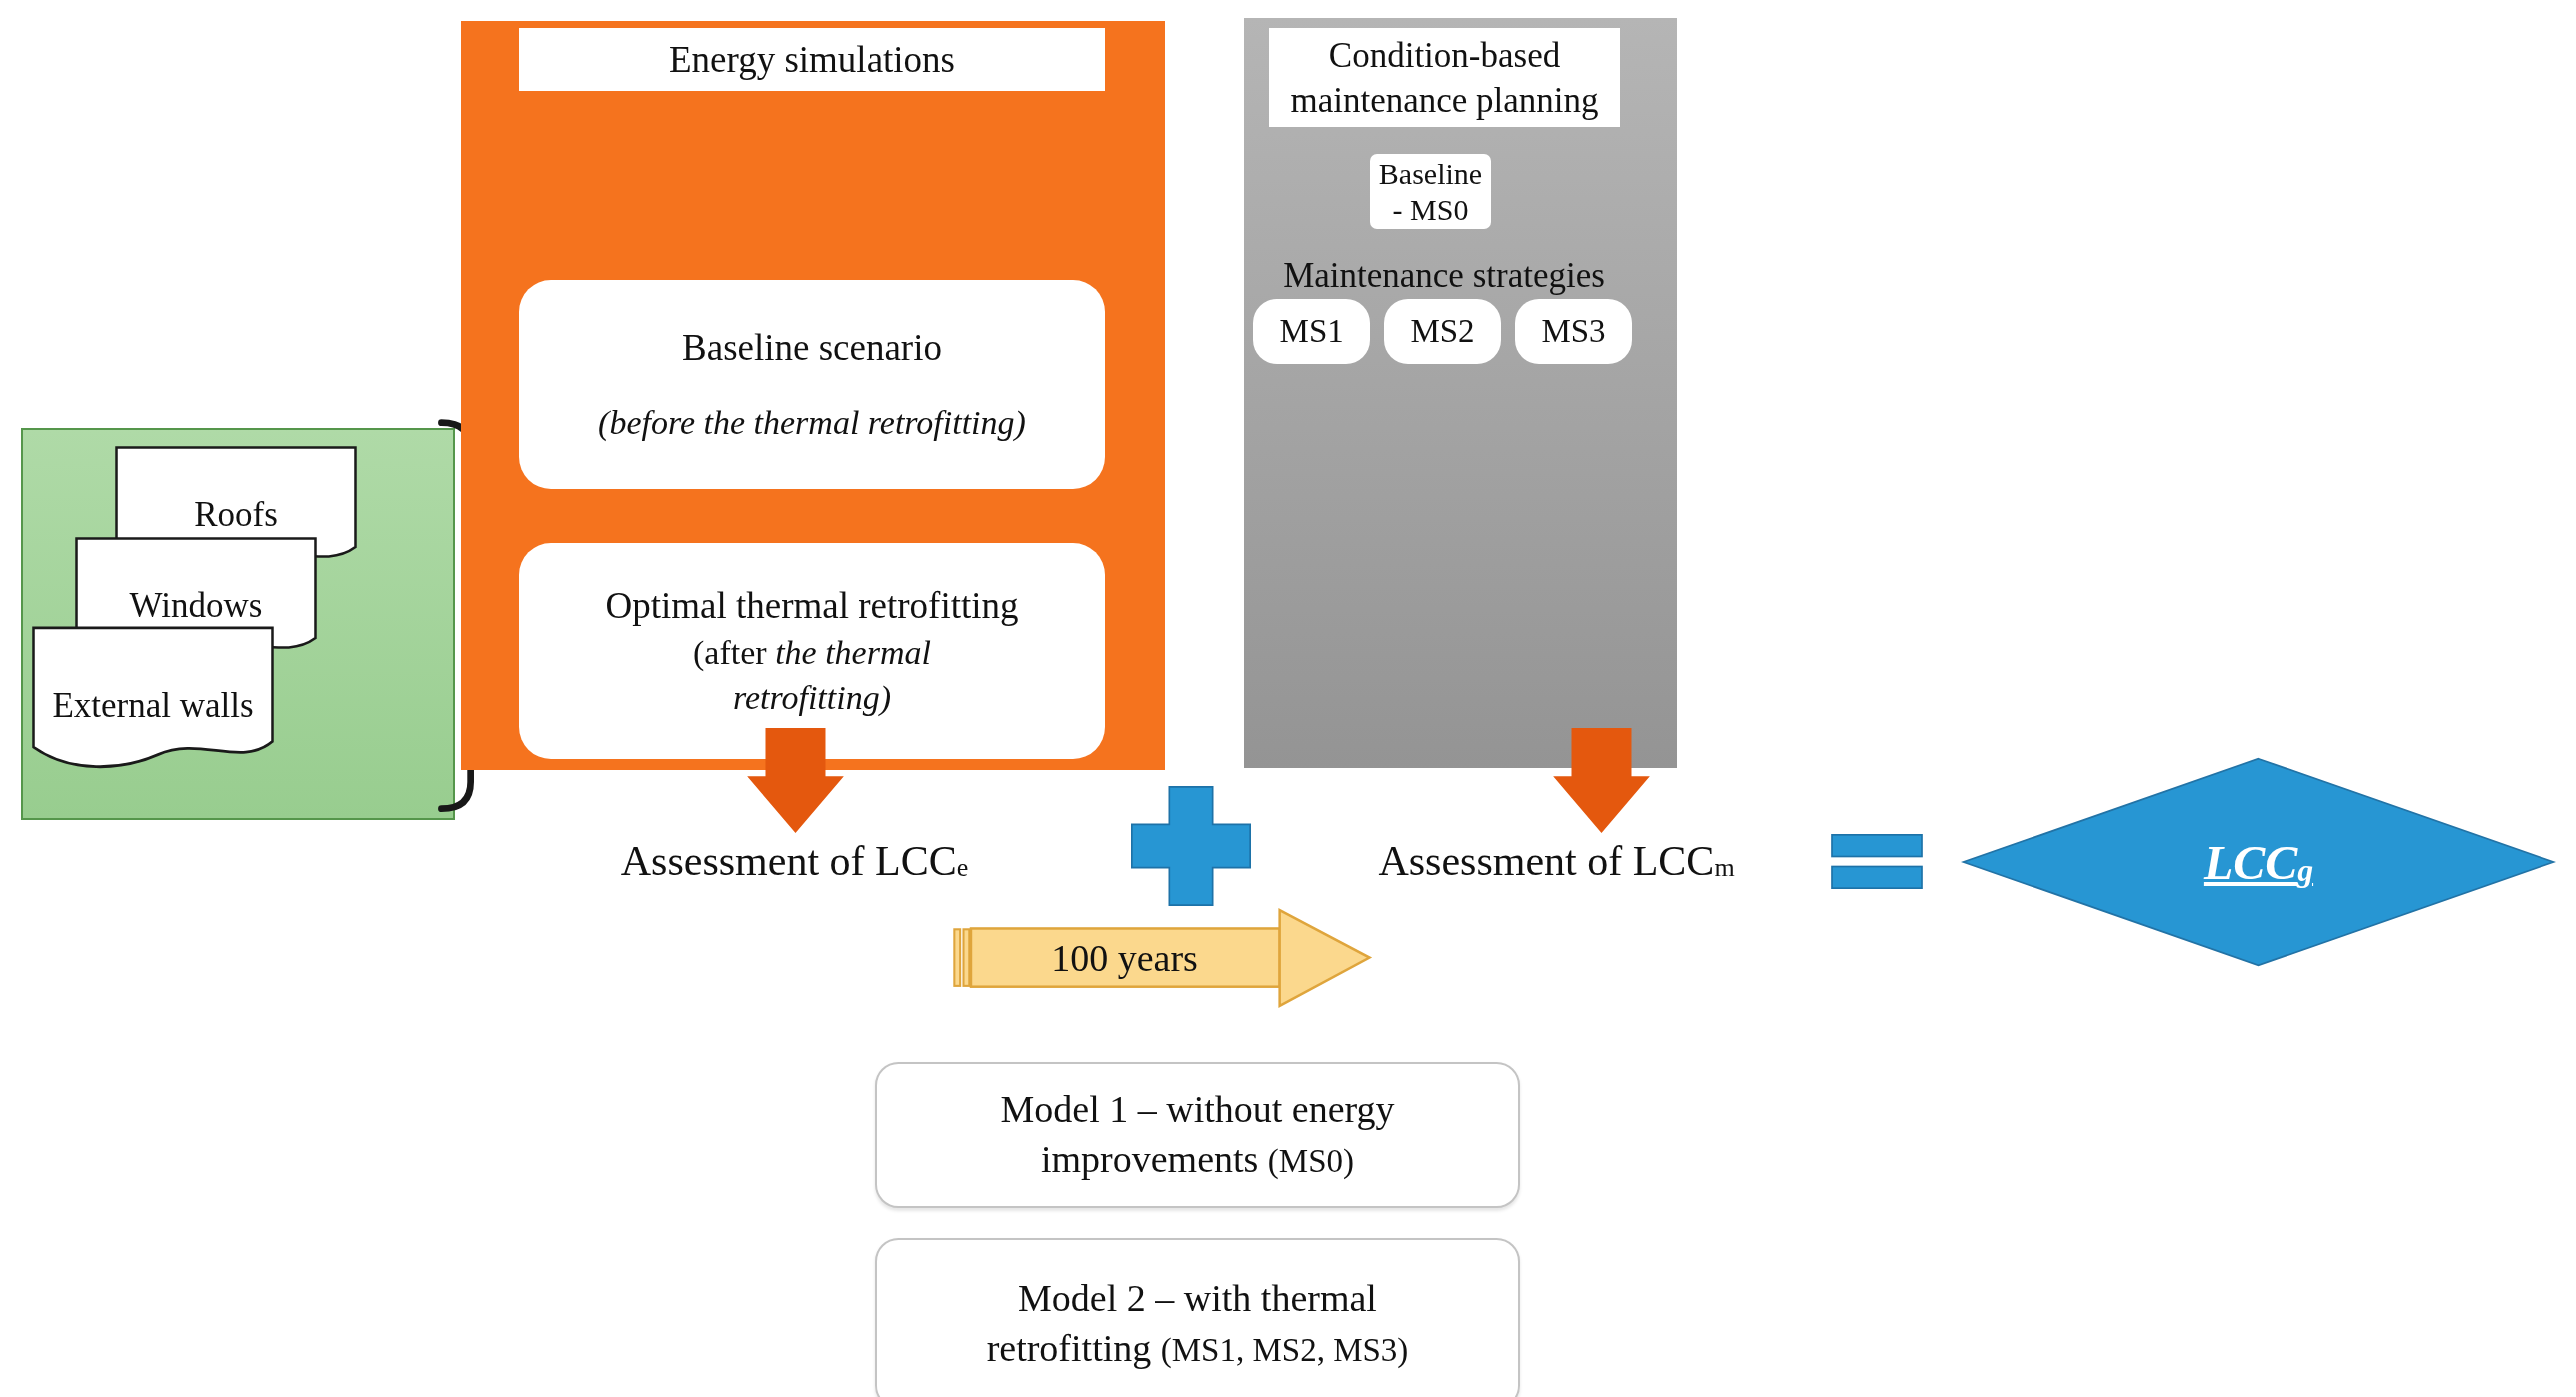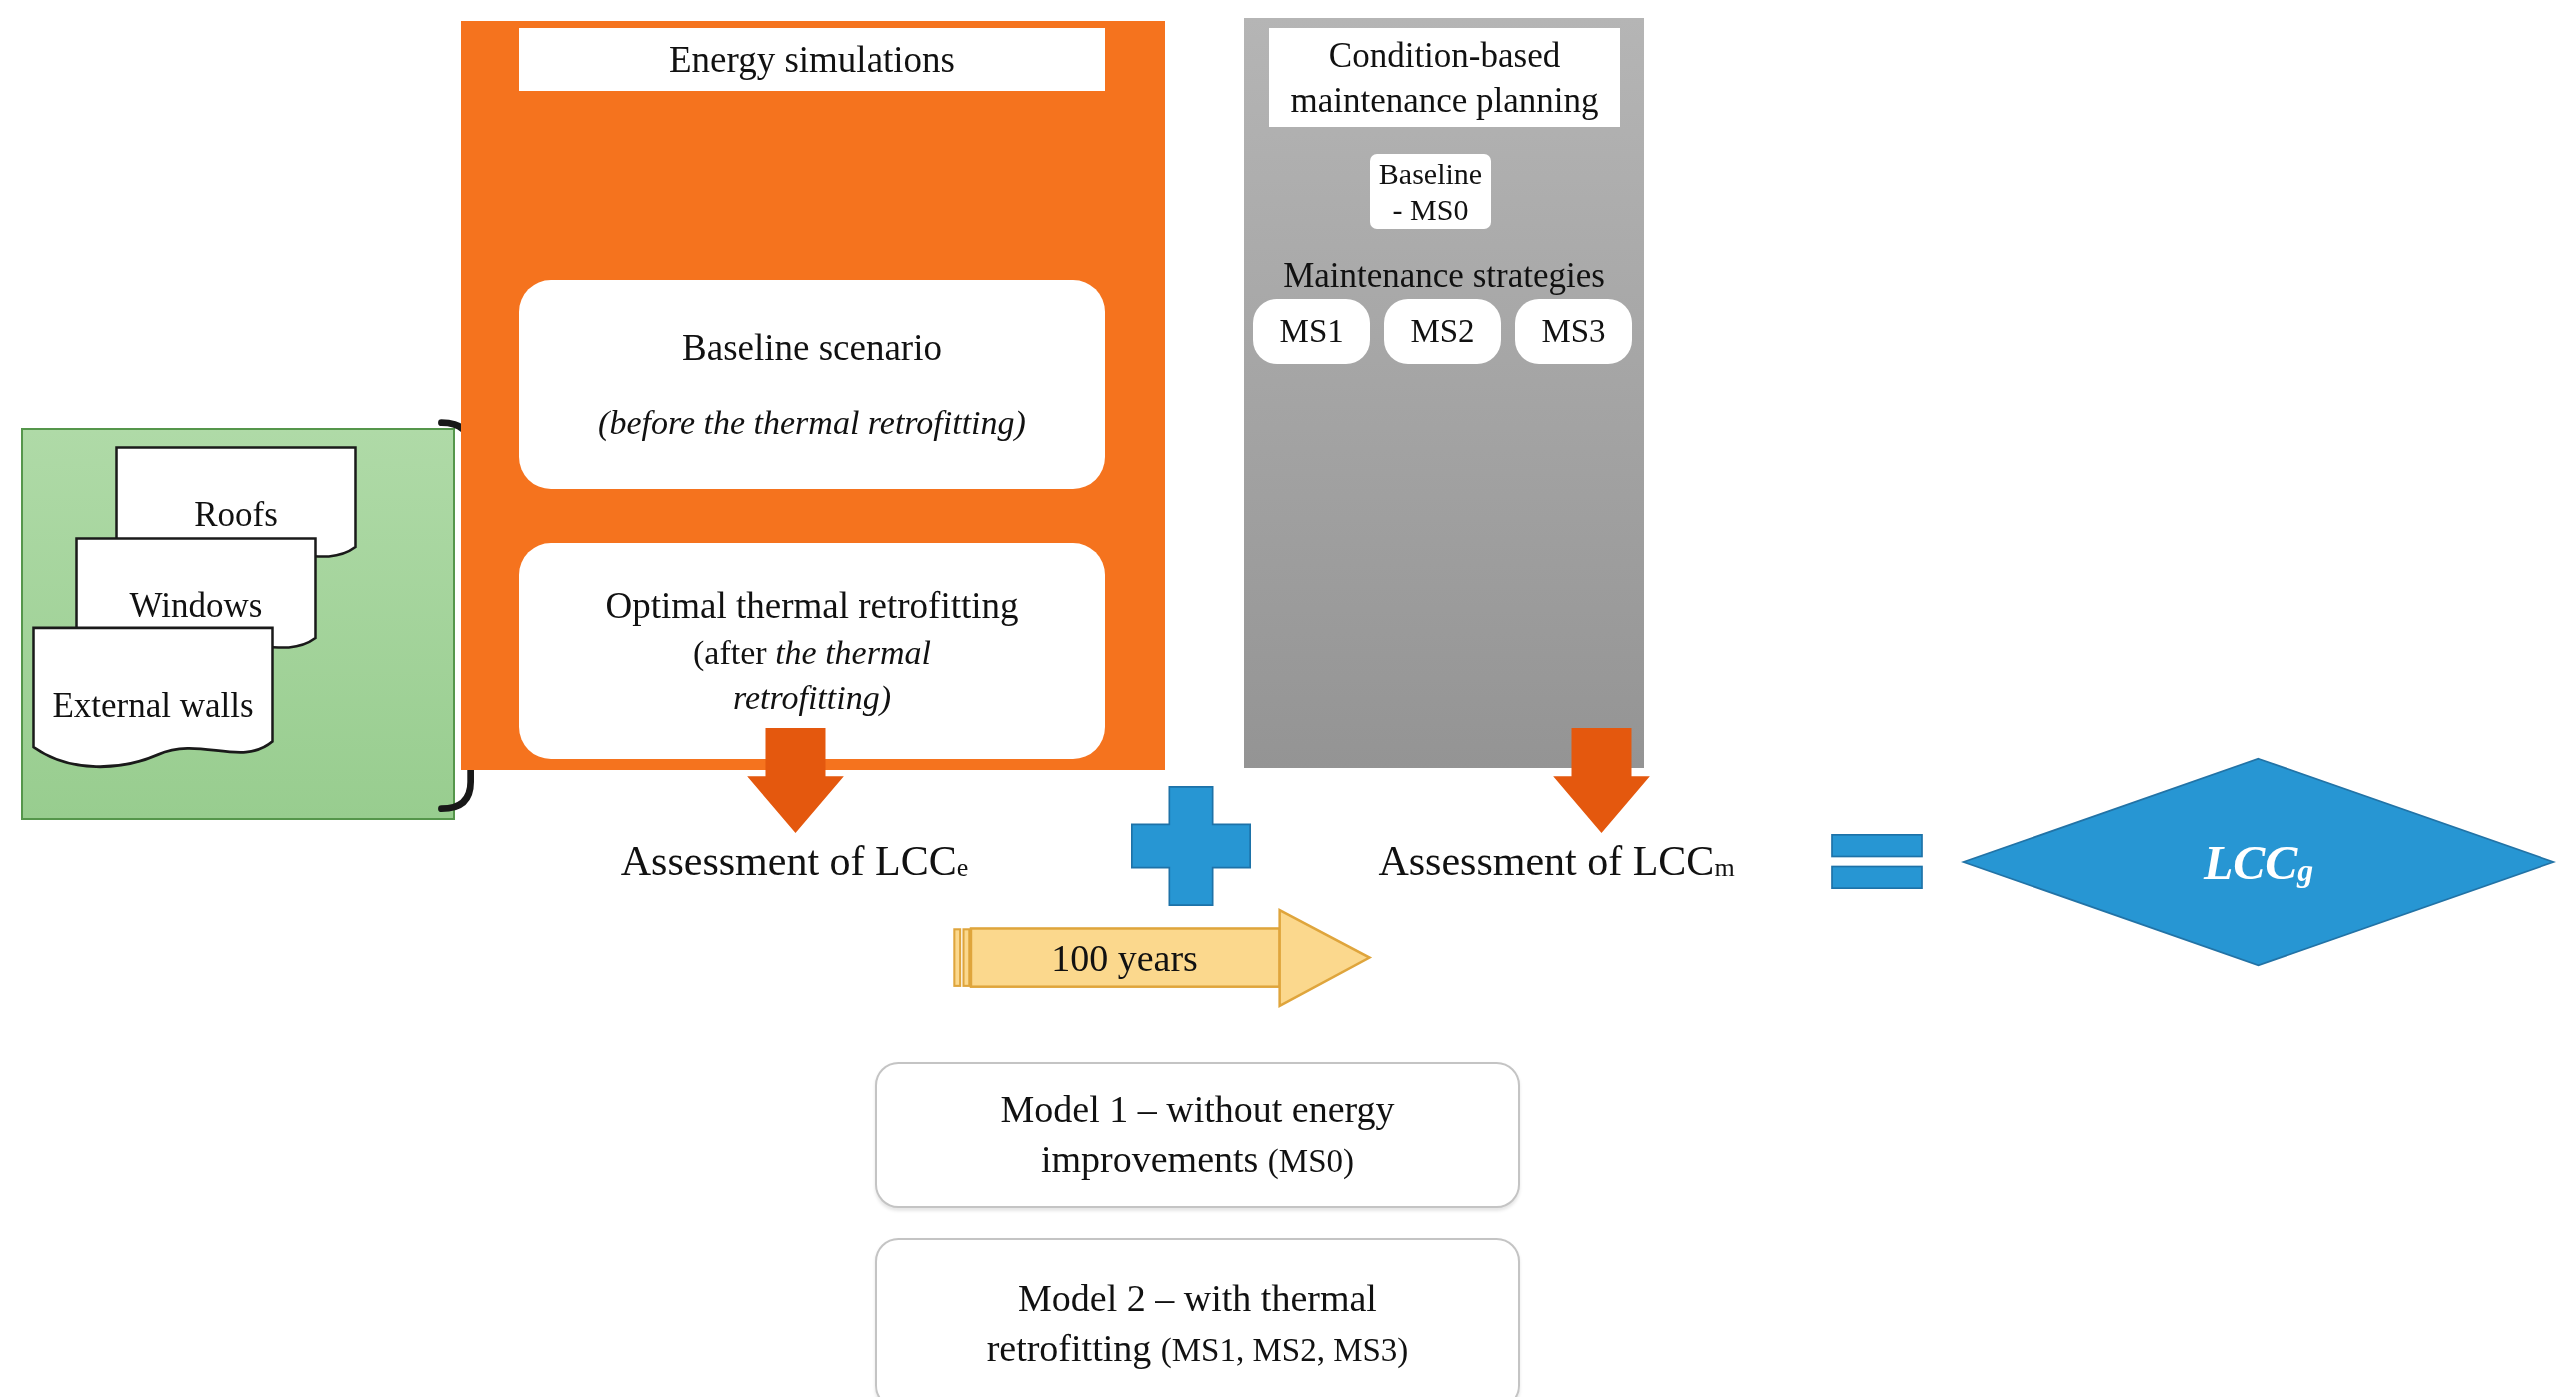--- a/index.html
+++ b/index.html
@@ -29,21 +29,21 @@
     left:58px;top:6.7px;width:586px;height:63px;
     background:#fff;font-size:37px;
   }
   .round-white{background:#fff;border-radius:32px;}
   .box-line1{font-size:37px;line-height:48px;}
   .box-line2{font-size:34px;line-height:45px;}
   .it{font-style:italic;}
 
   
   .gray-box{left:1244px;top:18.4px;width:400px;height:750px;
-    background:linear-gradient(180deg,#B5B5B5 0%,#949494 100%);}
+    background:linear-gradient(180deg,#B5B5B5 0%,#949494 100%);padding-left:33px;}
   .cb-title{
     left:25px;top:10px;width:351px;height:99px;
     background:#fff;font-size:35px;line-height:45px;
   }
   .ms0-box{left:126px;top:136px;width:121px;height:75px;border-radius:7px;
     background:#fff;font-size:30px;line-height:36px;}
   .strategies-label{left:0;top:237px;width:400px;height:42px;font-size:35px;}
   .ms-box{top:281px;width:117px;height:65px;border-radius:24px;background:#fff;
     font-size:33px;}
 
@@ -58,21 +58,21 @@
     left:875px;width:641px;background:#fff;
     border:2.5px solid #C4C4C4;border-radius:23.4px;
     box-shadow:0 2.5px 3.3px rgba(0,0,0,0.10);
     font-size:38px;line-height:50px;margin-top:24px;
   }
   .small-paren{font-size:33px;}
 
   
   .diamond-label{
     left:1961px;top:814px;width:595px;height:96px;
-    color:#fff;font-size:48px;font-style:italic;font-weight:600;
+    color:#fff;font-size:48px;font-style:italic;font-weight:600;text-decoration:underline;
   }
   .diamond-label .sub{font-size:0.66em;}
 </style>
 </head>
 <body>
 
 <div id="canvas">
 
   <div class="abs green-box"></div>
 

